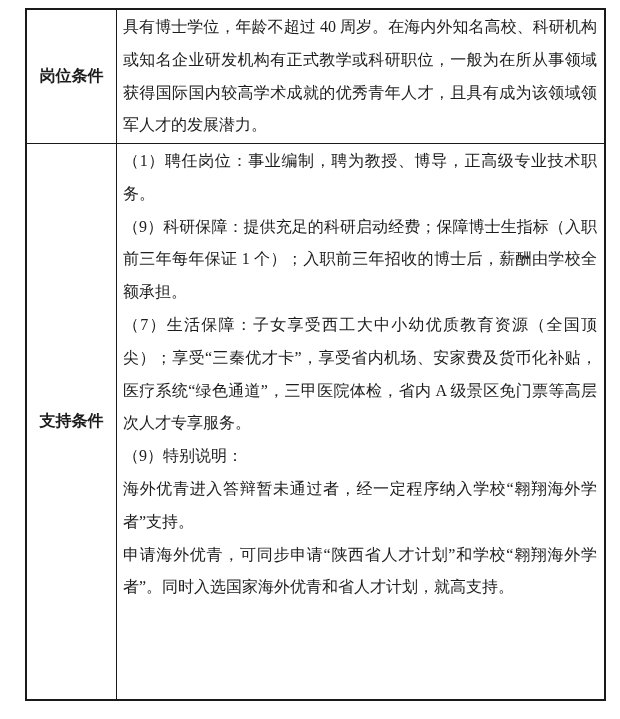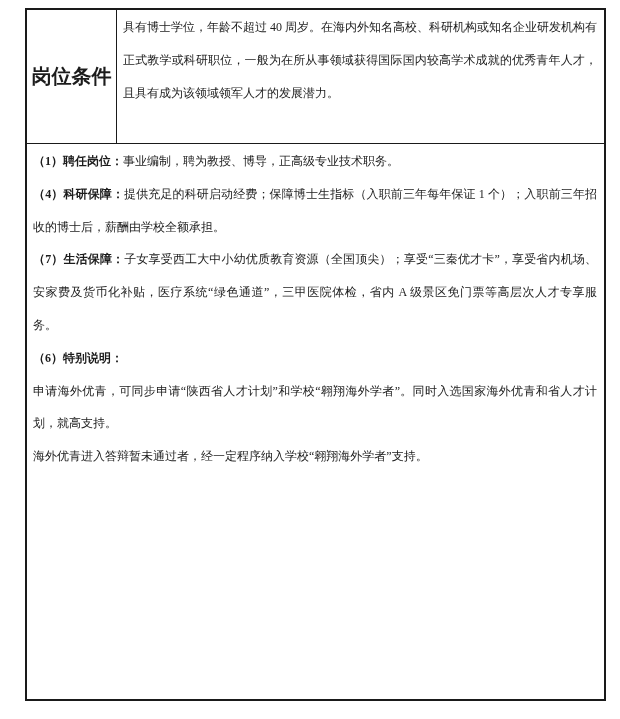--- a/index.html
+++ b/index.html
@@ -37,58 +37,59 @@
   .t-row.row-1 { height: 134px; border-bottom: 1px solid #1a1a1a; }
   .t-row.row-2 { flex: 1; }
   .header-cell {
     width: 90px;
     flex: 0 0 90px;
     border-right: 1px solid #1a1a1a;
     display: flex;
     align-items: center;
     justify-content: center;
     font-weight: bold;
-    font-size: 20px;
+    font-size: 16px;
     color: #1c1c1c;
     box-sizing: border-box;
     text-align: center;
   }
   .content-cell {
     flex: 1;
     padding: 1px 7px 0 6px;
     box-sizing: border-box;
-    font-size: 12px;
+    font-size: 16px;
     color: #1c1c1c;
     overflow: hidden;
   }
   .content-cell p {
     margin: 0;
     line-height: 32.8px;
     text-align: justify;
   }
-  .content-cell p b { font-weight: bold; }
+  .content-cell p b { font-weight: normal; }
 </style>
 </head>
 <body>
 
 <div class="canvas">
   <div class="cond-table">
 
     <div class="t-row row-1">
       <div class="header-cell">岗位条件</div>
       <div class="content-cell">
         <p><span>具有博士学位，年龄不超过 40 周岁。在海内外知名高校、科研机构或知名企业研发机构有正式教学或科研职位，一般为在所从事领域获得国际国内较高学术成就的优秀青年人才，且具有成为该领域领军人才的发展潜力。</span></p>
       </div>
     </div>
 
     <div class="t-row row-2">
+      <div class="header-cell">支持条件</div>
       <div class="content-cell">
         <p><b>（1）聘任岗位：</b><span>事业编制，聘为教授、博导，正高级专业技术职务。</span></p>
-        <p><b>（4）科研保障：</b><span>提供充足的科研启动经费；保障博士生指标（入职前三年每年保证 1 个）；入职前三年招收的博士后，薪酬由学校全额承担。</span></p>
+        <p><b>（9）科研保障：</b><span>提供充足的科研启动经费；保障博士生指标（入职前三年每年保证 1 个）；入职前三年招收的博士后，薪酬由学校全额承担。</span></p>
         <p><b>（7）生活保障：</b><span>子女享受西工大中小幼优质教育资源（全国顶尖）；享受“三秦优才卡”，享受省内机场、安家费及货币化补贴，医疗系统“绿色通道”，三甲医院体检，省内 A 级景区免门票等高层次人才专享服务。</span></p>
-        <p><b>（6）特别说明：</b><span></span></p>
+        <p><b>（9）特别说明：</b><span></span></p>
+        <p><span>海外优青进入答辩暂未通过者，经一定程序纳入学校“翱翔海外学者”支持。</span></p>
         <p><span>申请海外优青，可同步申请“陕西省人才计划”和学校“翱翔海外学者”。同时入选国家海外优青和省人才计划，就高支持。</span></p>
-        <p><span>海外优青进入答辩暂未通过者，经一定程序纳入学校“翱翔海外学者”支持。</span></p>
       </div>
     </div>
 
   </div>
 </div>
 
 </body></html>

